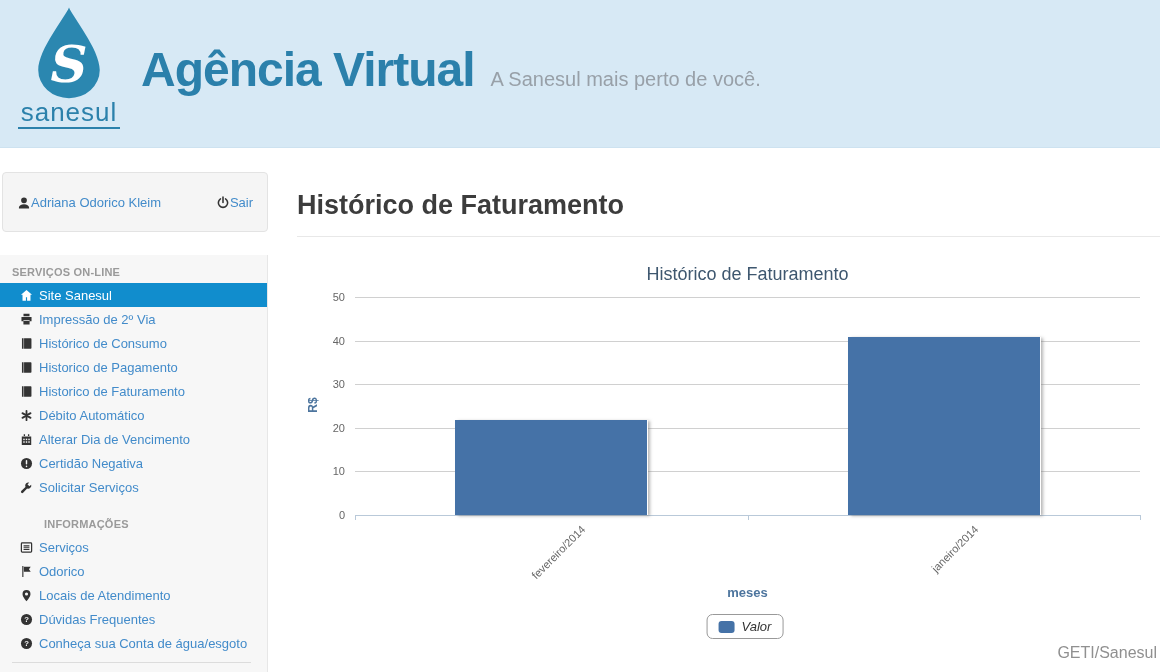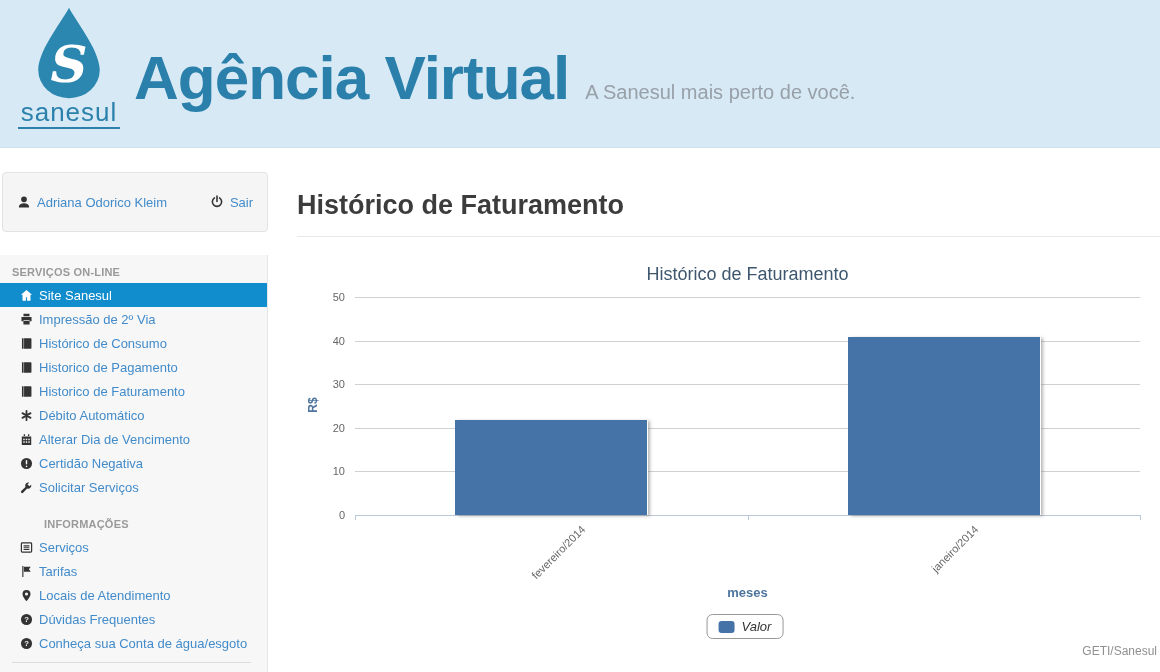--- a/index.html
+++ b/index.html
@@ -7,33 +7,33 @@
     font-family:"Liberation Sans", sans-serif; }
 
   
   .header { height:148px; background:#d7e9f5; border-bottom:1px solid #cde2f0;
     display:flex; align-items:flex-start; padding-left:14px; }
   .logo { display:flex; flex-direction:column; align-items:center; margin-top:5px; width:110px; cursor:pointer; }
   .logo svg { width:86px; height:94px; }
   .logo-text { font-size:26px; color:#2b81ab; border-bottom:2px solid #2b81ab;
     padding:0 3px 1px; letter-spacing:1px; line-height:1.05; }
   .title-row { display:flex; align-items:baseline; margin-left:10px; margin-top:42px; }
-  .app-title { font-size:62px; font-weight:bold; color:#2b80ab; letter-spacing:-1px; }
+  .app-title { font-size:48px; font-weight:bold; color:#2b80ab; letter-spacing:-1px;margin-left:7px; }
   .app-subtitle { font-size:20px; color:#98a0a8; margin-left:16px; }
 
   
   .layout { display:flex; height:524px; }
   .side { width:268px; flex-shrink:0; }
   .main { flex:1; padding-left:29px; }
 
   
   .well { width:266px; height:60px; margin:24px 0 0 2px; background:#f5f5f5;
     border:1px solid #e3e3e3; border-radius:4px; display:flex; align-items:center;
     justify-content:space-between; padding:0 14px; }
-  .well a { display:flex; align-items:flex-start; gap:6px; font-size:13px; color:#428bca;
+  .well a { display:flex; align-items:flex-end; font-size:13px; color:#428bca;
     text-decoration:none; cursor:pointer; }
   .well .icn { color:#333; }
 
   
   .panel { margin-top:23px; height:417px; background:#f7f7f7; border-right:1px solid #e7e7e7; padding-top:4px; }
   .section-title { padding:7px 12px 5px; font-size:11px; font-weight:bold; color:#9a9a9a; letter-spacing:.2px; }
   .section-title.second { margin-top:12px;padding-left:44px; }
   .item { display:flex; align-items:center; height:24px; padding-left:20px;
     font-size:13px; color:#428bca; cursor:pointer; text-decoration:none; }
   .item .icn { margin-right:6px; flex:none; color:#333; }
@@ -58,21 +58,21 @@
     transform:translateX(-100%) rotate(-45deg); transform-origin:100% 0; }
   .yaxis-title { position:absolute; left:-34px; top:144px; width:100px; text-align:center;
     transform:rotate(-90deg); font-weight:bold; font-size:12px; color:#4d759e; }
   .xaxis-title { position:absolute; left:58px; width:785px; top:331px; text-align:center;
     font-weight:bold; font-size:13px; color:#4d759e; }
   .legend { position:absolute; left:448px; top:360px; transform:translateX(-50%);
     display:inline-flex; align-items:center; gap:7px; padding:4px 11px;
     border:1px solid #999; border-radius:6px; background:#fff; cursor:pointer; }
   .legend-swatch { width:16px; height:12px; border-radius:3px; background:#4572A7; }
   .legend-label { font-size:13px; color:#333;font-style:italic; }
-  .credits { position:absolute; right:3px; top:390px; font-size:12px; color:#909090; }
+  .credits { position:absolute; right:3px; top:390px; font-size:16px; color:#909090; }
 </style>
 </head>
 <body>
 
 <div class="header">
   <a class="logo">
     <svg viewBox="0 0 100 110">
       <path d="M50 3 C47 12 14 52 14 76 a36 33 0 0 0 72 0 C86 52 53 12 50 3 Z" fill="#2b87b0"></path>
       <text x="50" y="90" text-anchor="middle" font-size="60" font-style="italic" font-weight="bold" font-family="'DejaVu Serif', serif" fill="#ffffff">S</text>
     </svg>
@@ -189,21 +189,21 @@
           <rect x="1.7" y="2.4" width="12.6" height="11.2" rx="1" fill="none" stroke="currentColor" stroke-width="1.5"></rect>
           <path d="M4.4 6h7.2M4.4 8.2h7.2M4.4 10.4h7.2" stroke="currentColor" stroke-width="1.3" fill="none"></path>
         </svg>
         <span>Serviços</span>
       </a>
 
       <a class="item">
         <svg class="icn" width="13" height="13" viewBox="0 0 16 16">
           <path fill="currentColor" d="M2.8 1.2h1.4v13.6H2.8zM4.8 2.2h8.4L11 5.2l2.2 3H4.8z"></path>
         </svg>
-        <span>Tarifas</span>
+        <span>Odorico</span>
       </a>
 
       <a class="item">
         <svg class="icn" width="13" height="13" viewBox="0 0 16 16">
           <path fill="currentColor" d="M8 1.2a4.9 4.9 0 0 0-4.9 4.9C3.1 9.8 8 15 8 15s4.9-5.2 4.9-8.9A4.9 4.9 0 0 0 8 1.2z"></path>
           <circle cx="8" cy="6.1" r="1.9" fill="#f7f7f7"></circle>
         </svg>
         <span>Locais de Atendimento</span>
       </a>
 

